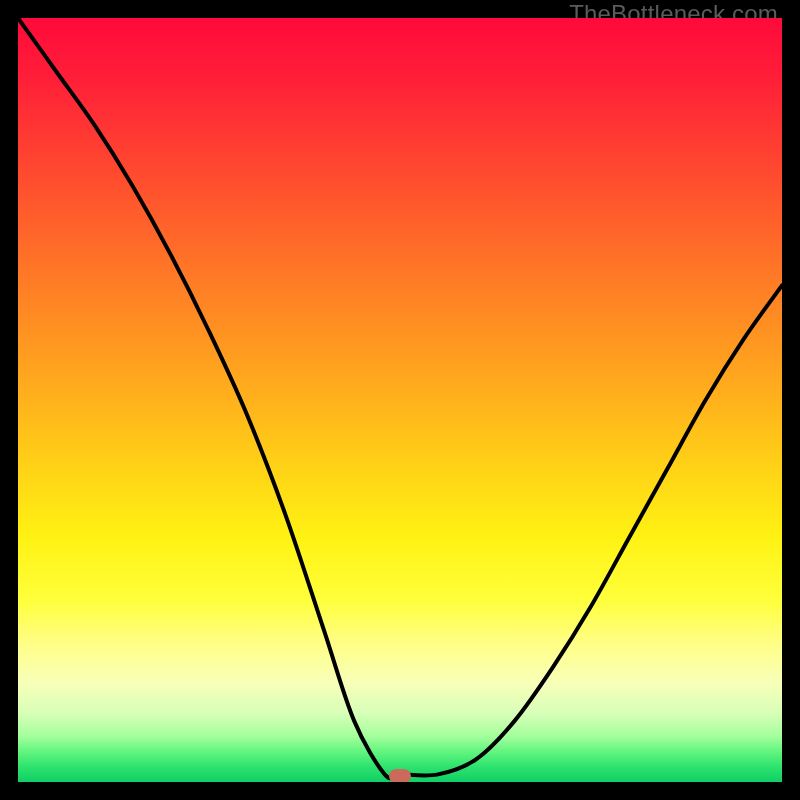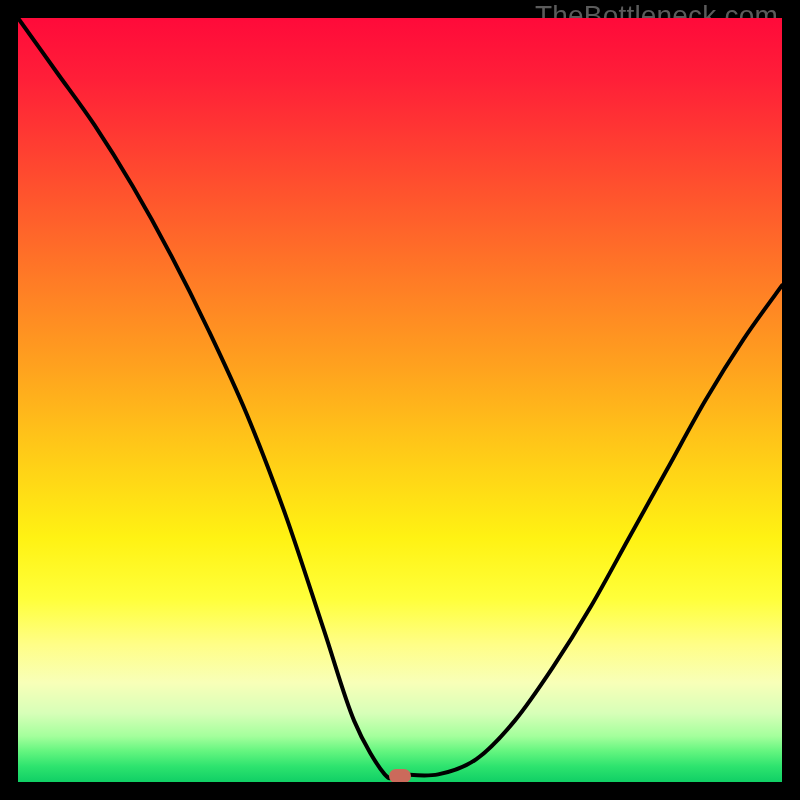--- a/index.html
+++ b/index.html
@@ -56,21 +56,21 @@
     height: 14px;
     border-radius: 7px;
     background: #cb6a5b;
     transform: translate(-50%, -50%);
   }
   .watermark {
     position: absolute;
     top: 0;
     right: 22px;
     color: #5b5b5b;
-    font-size: 28px;
+    font-size: 24px;
     font-weight: 500;
     letter-spacing: 0.2px;
     user-select: none;
   }
 </style>
 </head>
 <body>
 
 <div class="frame">
   <div class="watermark">TheBottleneck.com</div>

